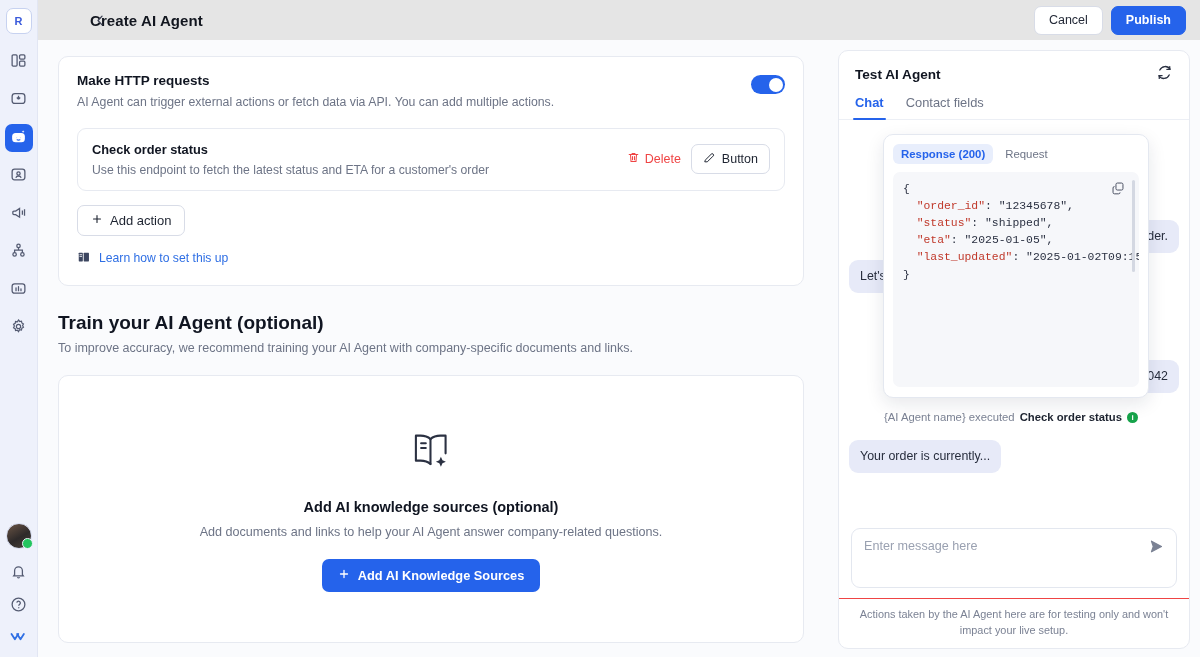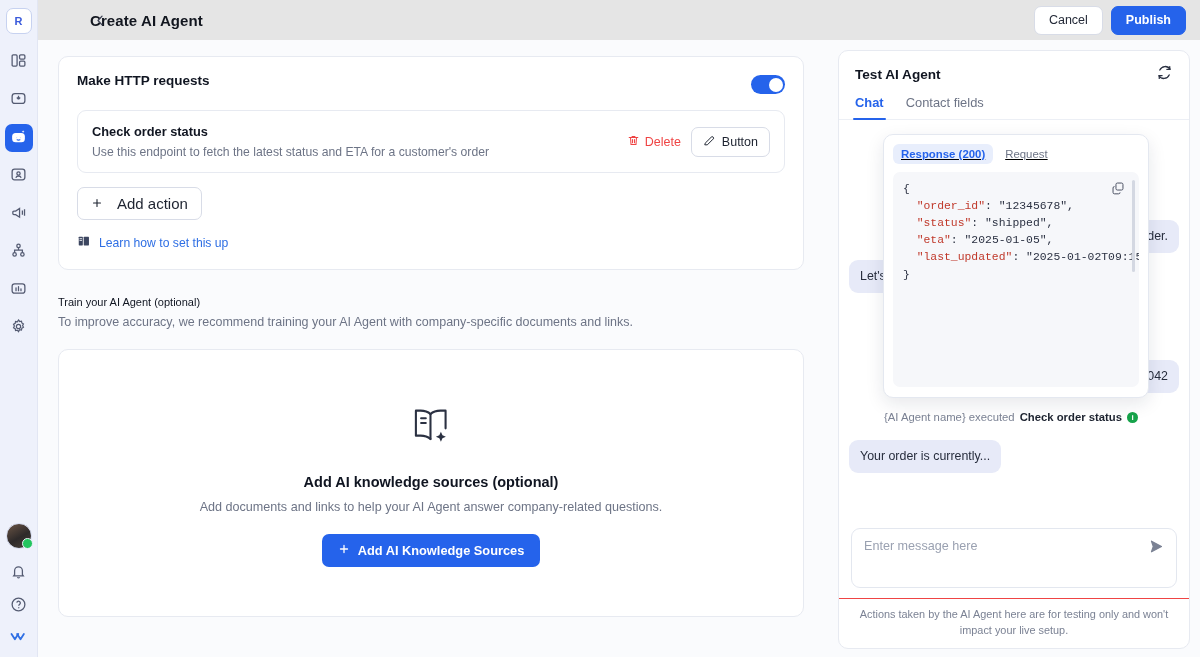--- a/index.html
+++ b/index.html
@@ -109,31 +109,31 @@
   .link-danger {
     display: flex; align-items: center; gap: 5px; color: #ef4444;
     font-size: 12.5px; cursor: pointer;
   }
   .btn-icon {
     display: flex; align-items: center; gap: 6px;
     border: 1px solid #d8dce7; border-radius: 7px; background: #fff;
     font-size: 12.5px; color: #1d2330; padding: 6px 11px; cursor: pointer;
   }
   .btn-add {
-    margin-top: 14px; display: inline-flex; align-items: center; gap: 14px;
+    margin-top: 14px; display: inline-flex; align-items: center; gap: 7px;
     border: 1px solid #d8dce7; border-radius: 7px; background: #fff;
-    font-size: 15px; color: #1d2330; padding: 7px 13px; cursor: pointer;
+    font-size: 13px; color: #1d2330; padding: 7px 13px; cursor: pointer;
   }
   .learn {
     margin-top: 14px; display: flex; align-items: center; gap: 8px;
     font-size: 12.2px; color: #2f6fe4; cursor: pointer;
   }
 
   .train-head { margin-top: 26px; }
-  .train-title { font-size: 11px; font-weight: 400; color: #101521; }
+  .train-title { font-size: 19px; font-weight: 700; color: #101521; }
   .train-sub { font-size: 12.5px; color: #6d7486; margin-top: 7px; }
 
   .empty-card {
     margin-top: 20px; border: 1px solid #e7eaf1; border-radius: 10px;
     background: #fff; height: 268px;
     display: flex; flex-direction: column; align-items: center; justify-content: center;
   }
   .empty-title { font-size: 14.5px; font-weight: 700; color: #101521; margin-top: 20px; }
   .empty-sub { font-size: 12.6px; color: #6d7486; margin-top: 10px; }
   .btn-blue {
@@ -187,21 +187,21 @@
   }
 
   
   .resp-overlay {
     position: absolute; left: 44px; top: 14px; width: 266px; height: 264px;
     background: #ffffff; border: 1px solid #e4e8f0; border-radius: 10px;
     box-shadow: 0 6px 18px rgba(20,30,60,.10);
     padding: 9px 9px 10px 9px; z-index: 5;
     display: flex; flex-direction: column;
   }
-  .resp-tabs { display: flex; align-items: center; gap: 4px; text-decoration: underline; }
+  .resp-tabs { display: flex; align-items: center; gap: 4px; }
   .resp-tab {
     font-size: 11.4px; padding: 4px 8px; border-radius: 6px; cursor: pointer;
     color: #6d7486;
   }
   .resp-tab.active { background: #e8eefc; color: #2563eb; font-weight: 600; }
   .code-box {
     margin-top: 8px; flex: 1 1 auto; background: #f6f7fa; border-radius: 7px;
     padding: 9px 10px; position: relative; overflow: hidden;
   }
   pre.code {
@@ -368,20 +368,21 @@
 
   <div class="main">
 
     <div class="left-col">
 
       <div class="card">
         <div class="card-pad">
           <div class="row-head">
             <div style="flex:1 1 auto;">
               <div class="sec-title">Make HTTP requests</div>
+              <div class="sec-sub">AI Agent can trigger external actions or fetch data via API. You can add multiple actions.</div>
             </div>
             <div class="toggle"></div>
           </div>
 
           <div class="action-card">
             <div style="flex:1 1 auto;">
               <div class="action-name">Check order status</div>
               <div class="action-desc">Use this endpoint to fetch the latest status and ETA for a customer's order</div>
             </div>
             <div class="action-btns">

